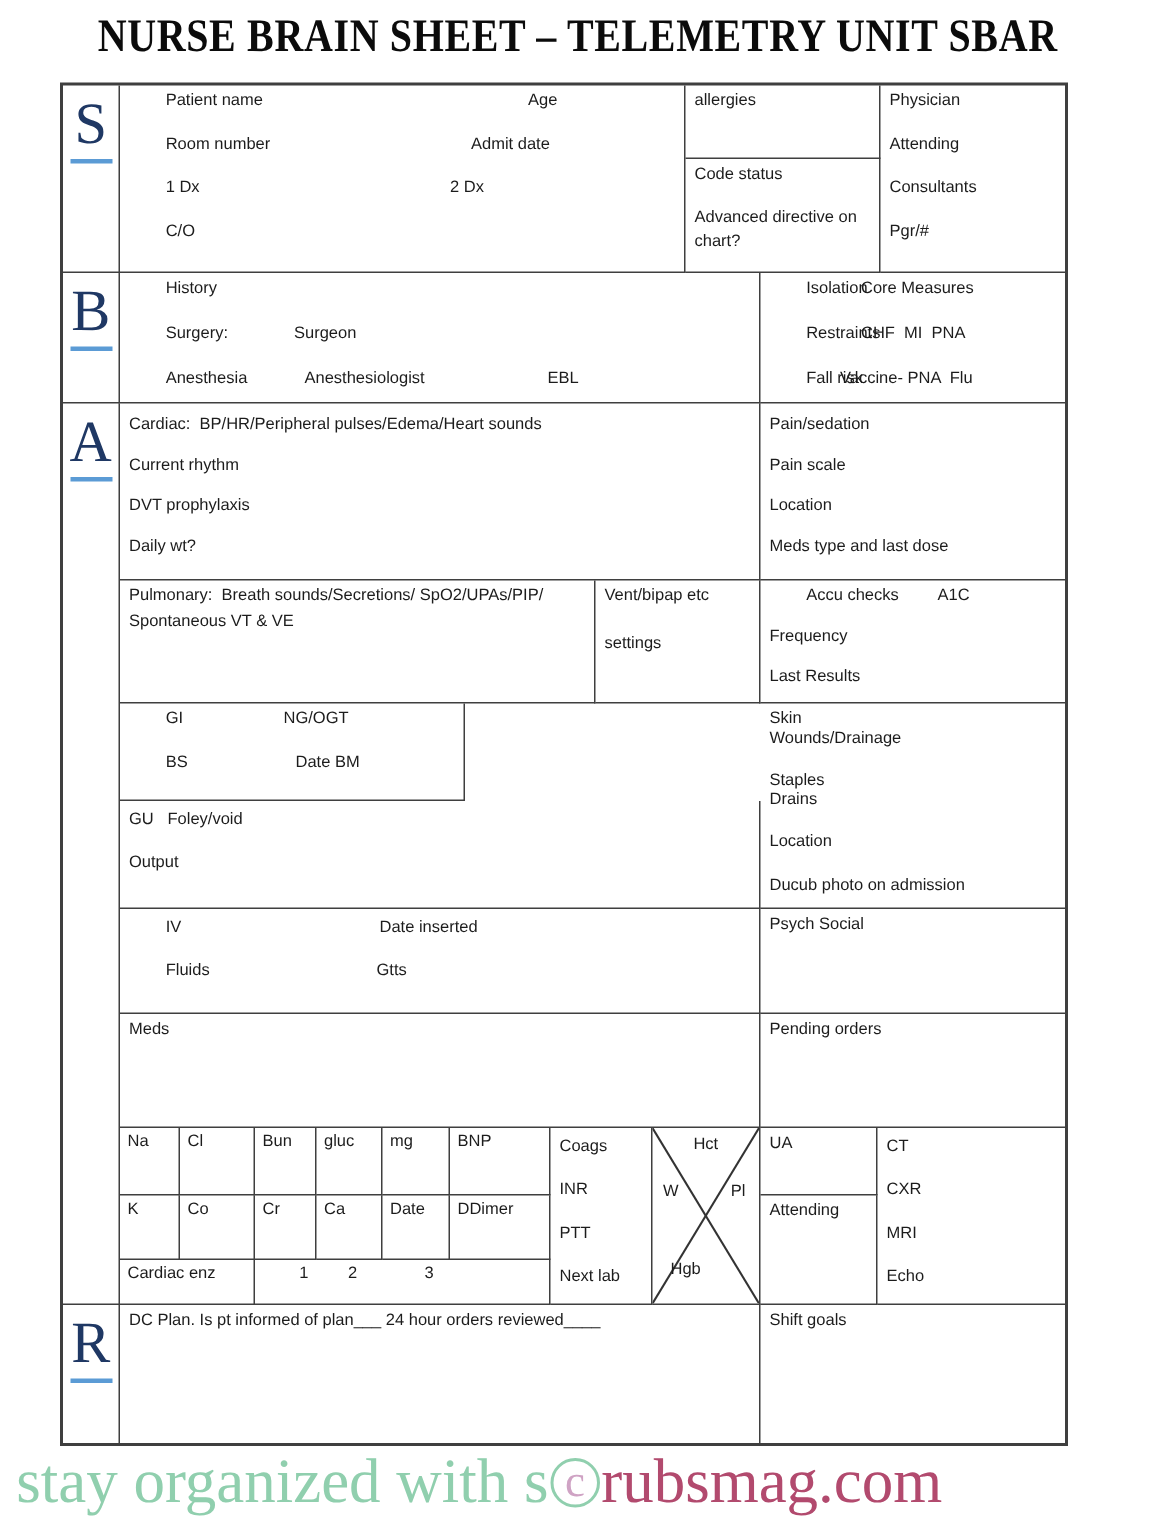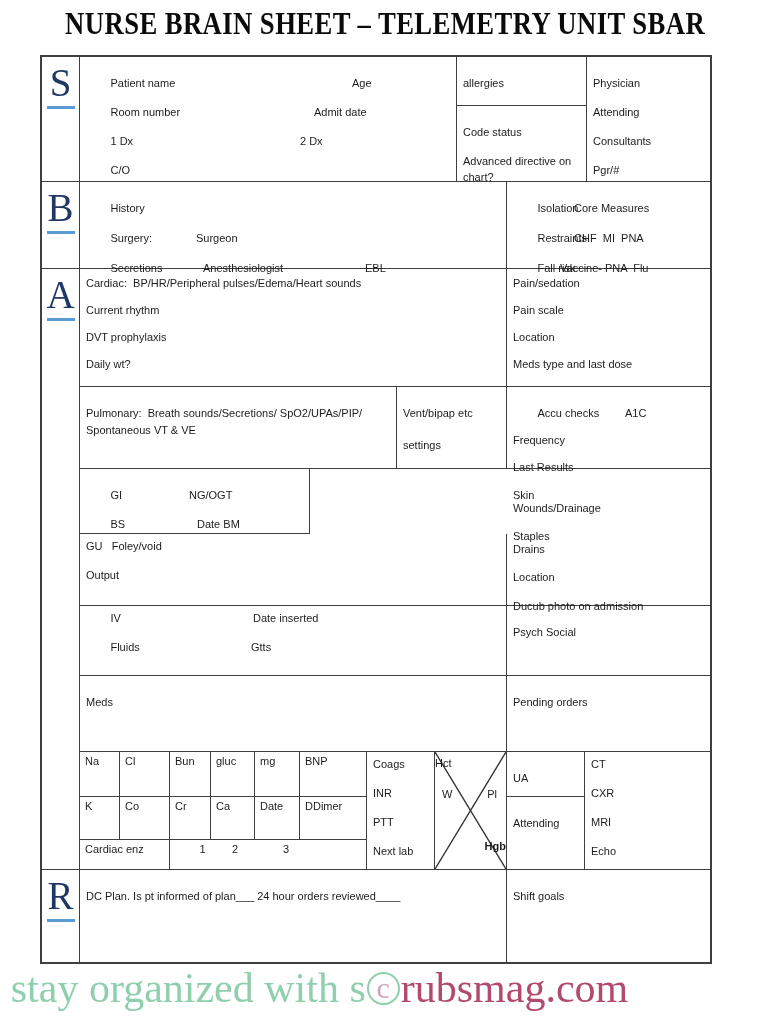--- a/index.html
+++ b/index.html
@@ -5,21 +5,21 @@
   html,body{margin:0;padding:0;background:#ffffff;}
   .page{position:relative;width:770px;height:1024px;background:#ffffff;overflow:hidden;
         font-family:"Liberation Sans",sans-serif;color:#1c1c1c;}
   .title{position:absolute;top:6px;left:0;width:770px;text-align:center;}
   .title span{display:inline-block;font-family:"Liberation Serif",serif;font-size:31px;
         font-weight:600;letter-spacing:.5px;transform:scaleX(.86);transform-origin:center;color:#0b0b0b;white-space:pre;}
 
   .table{position:absolute;left:40px;top:55px;width:668px;height:905px;
          border:2px solid var(--border,#3f3f3f);box-sizing:content-box;}
   .cell{position:absolute;box-sizing:border-box;border-right:1px solid var(--border,#3f3f3f);
-        border-bottom:1px solid var(--border,#3f3f3f);padding:20px 6px;font-size:11px;line-height:13px;}
+        border-bottom:1px solid var(--border,#3f3f3f);padding:4px 6px;font-size:11px;line-height:13px;}
   .edge-r{border-right:none;} .edge-b{border-bottom:none;}
   .ln{position:relative;white-space:pre;}
   .seg{position:absolute;top:0;white-space:pre;}
   .L266{left:266px}.L228{left:228px}.L214{left:214px}.L110{left:110px}.L117{left:117px}.L279{left:279px}
   .L61{left:61px}.L47{left:47px}.L112{left:112px}.L103{left:103px}.L111{left:111px}.L113{left:113px}
   .L167{left:167px}.L165{left:165px}.L57{left:57px}.L108{left:108px}
 
   
   .lc{display:flex;flex-direction:column;align-items:center;padding:6px 0 0 0;}
   .lc .letter{font-family:"Liberation Serif",serif;font-size:39px;line-height:40px;color:var(--letter-navy,#1F3864);}
@@ -78,24 +78,24 @@
   .c-gu{padding-top:6px}.c-gu .ln{height:29px}
   .c-iv{padding-top:6px}.c-iv .ln{height:29px}
   .c-coags{padding-top:6px}.c-coags .ln{height:29px}
   .c-imaging{padding-top:6px}.c-imaging .ln{height:29px}
   .c-codestatus .gap{margin-top:14px;white-space:normal;line-height:16px;}
   .c-skin .ln{height:13px}.c-skin .gap15{margin-top:15px}.c-skin .gap16{margin-top:16px}
   .labcell{padding:3px 5px;}
 
   .fishline{position:absolute;left:0;top:0;width:100%;height:100%;}
   .fishlabel{position:absolute;font-size:11px;white-space:pre;}
-  .fl-top{top:5px;left:0;width:100%;text-align:left;}
+  .fl-top{top:5px;left:0;width:100%;text-align:center;}
   .fl-left{top:36px;left:7px;}
   .fl-right{top:36px;right:9px;}
-  .fl-bottom{bottom:16px;left:0;width:100%;text-align:right;font-weight:bold;}
+  .fl-bottom{bottom:16px;left:12px;width:100%;text-align:left;}
 
   .footer{position:absolute;left:0;top:956px;width:639px;height:64px;display:flex;
           align-items:center;justify-content:center;font-family:"Liberation Serif",serif;font-size:42px;}
   .footer .green{color:var(--footer-green,#90CFAE);white-space:pre;}
   .footer .rose{color:var(--footer-rose,#B24A6E);white-space:pre;}
   .footer .circle{display:inline-flex;align-items:center;justify-content:center;width:33px;height:33px;
           border:2.5px solid var(--footer-green,#90CFAE);border-radius:50%;box-sizing:border-box;
           vertical-align:-3px;margin:0 1px;}
   .footer .circle span{color:var(--footer-circle-c,#CFA3C4);font-size:30px;line-height:30px;}
 </style>
@@ -158,21 +158,21 @@
 
     <div class="cell c-bmain">
       <div class="ln">
         <span class="seg">History</span>
       </div>
       <div class="ln">
         <span class="seg">Surgery:</span>
         <span class="seg L110">Surgeon</span>
       </div>
       <div class="ln">
-        <span class="seg">Secretions</span>
+        <span class="seg">Anesthesia</span>
         <span class="seg L117">Anesthesiologist</span>
         <span class="seg L279">EBL</span>
       </div>
     </div>
     <div class="cell c-bright edge-r">
       <div class="ln">
         <span class="seg">Isolation</span>
         <span class="seg L61">Core Measures</span>
       </div>
       <div class="ln">

